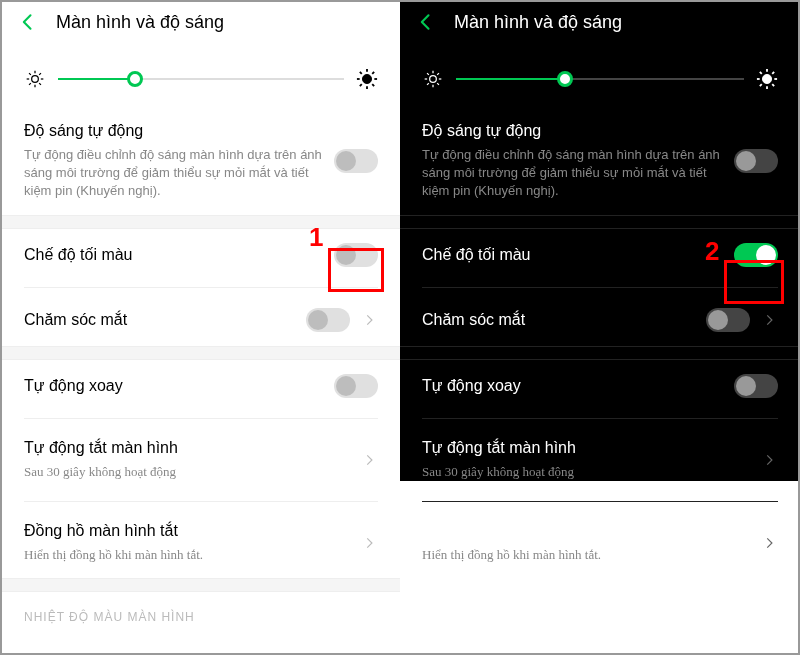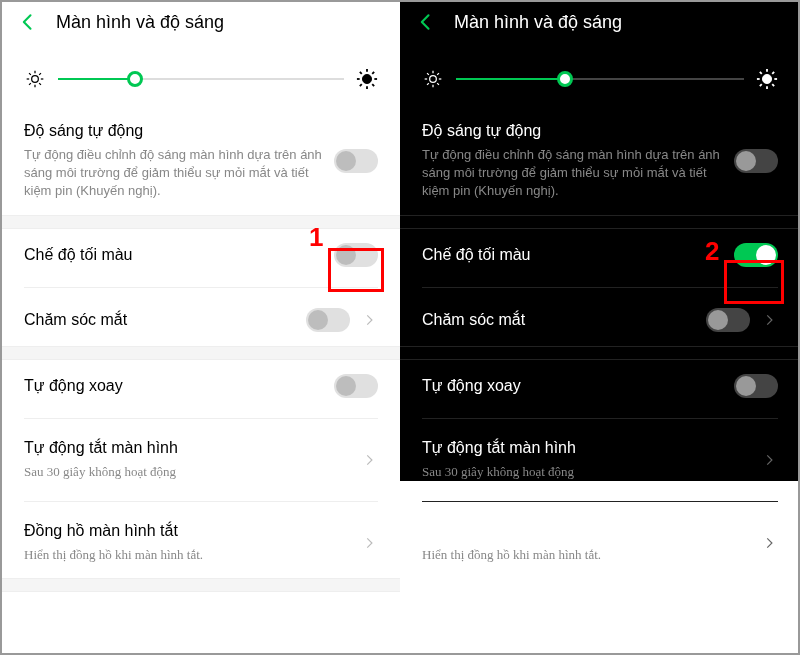--- a/index.html
+++ b/index.html
@@ -172,20 +172,21 @@
         <div class="row-sub accent">Hiển thị đồng hồ khi màn hình tắt.</div>
       </div>
       <div class="chevron">
           <svg width="14" height="14" viewBox="0 0 24 24">
             <path d="M9 4 L17 12 L9 20" stroke-width="2" fill="none"></path>
           </svg>
         </div>
     </div>
 
     <div class="gap"></div>
+    <div class="footer-label">NHIỆT ĐỘ MÀU MÀN HÌNH</div>
   </div>
 
   <div class="panel dark">
     <div class="header">
       <div class="back">
         <svg width="20" height="20" viewBox="0 0 24 24">
             <path d="M15 4 L7 12 L15 20" stroke="#00c853" stroke-width="2.5" fill="none" stroke-linecap="round" stroke-linejoin="round"></path>
           </svg>
       </div>
       <div class="title">Màn hình và độ sáng</div>

